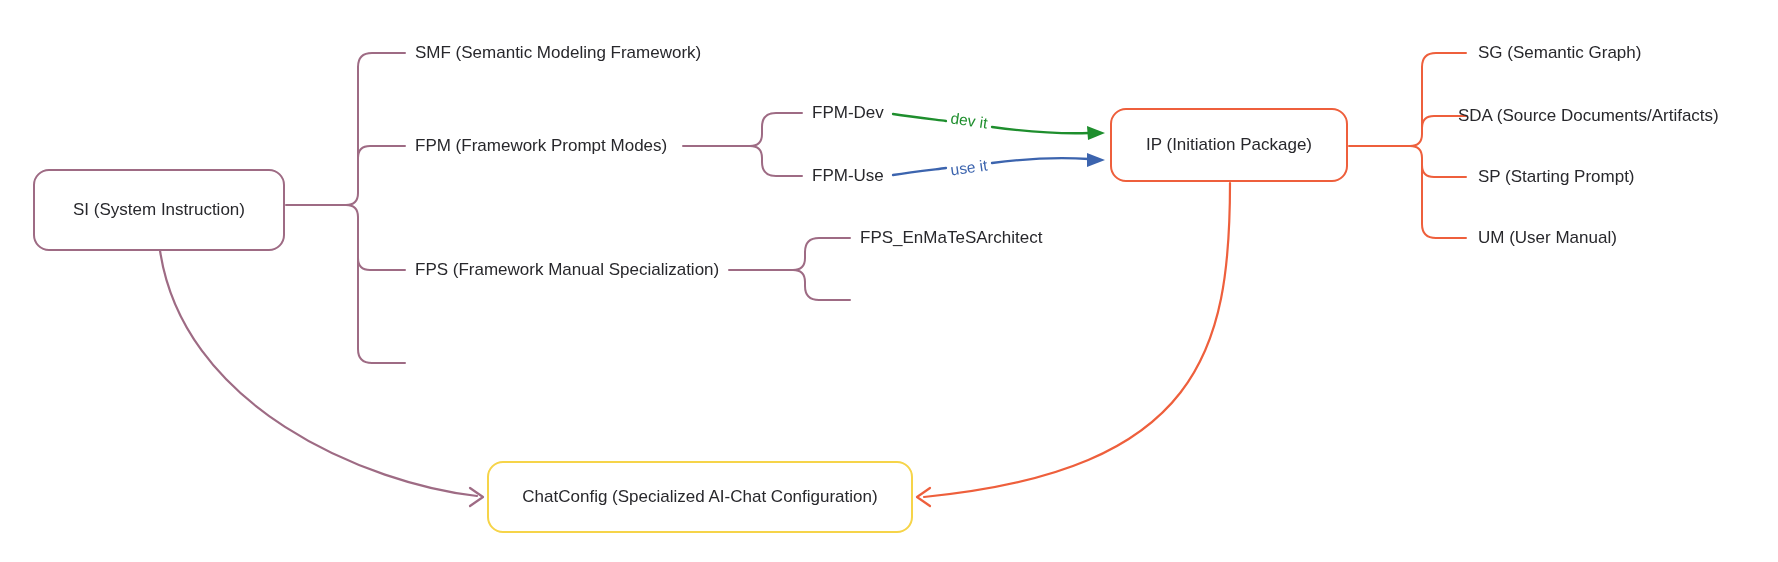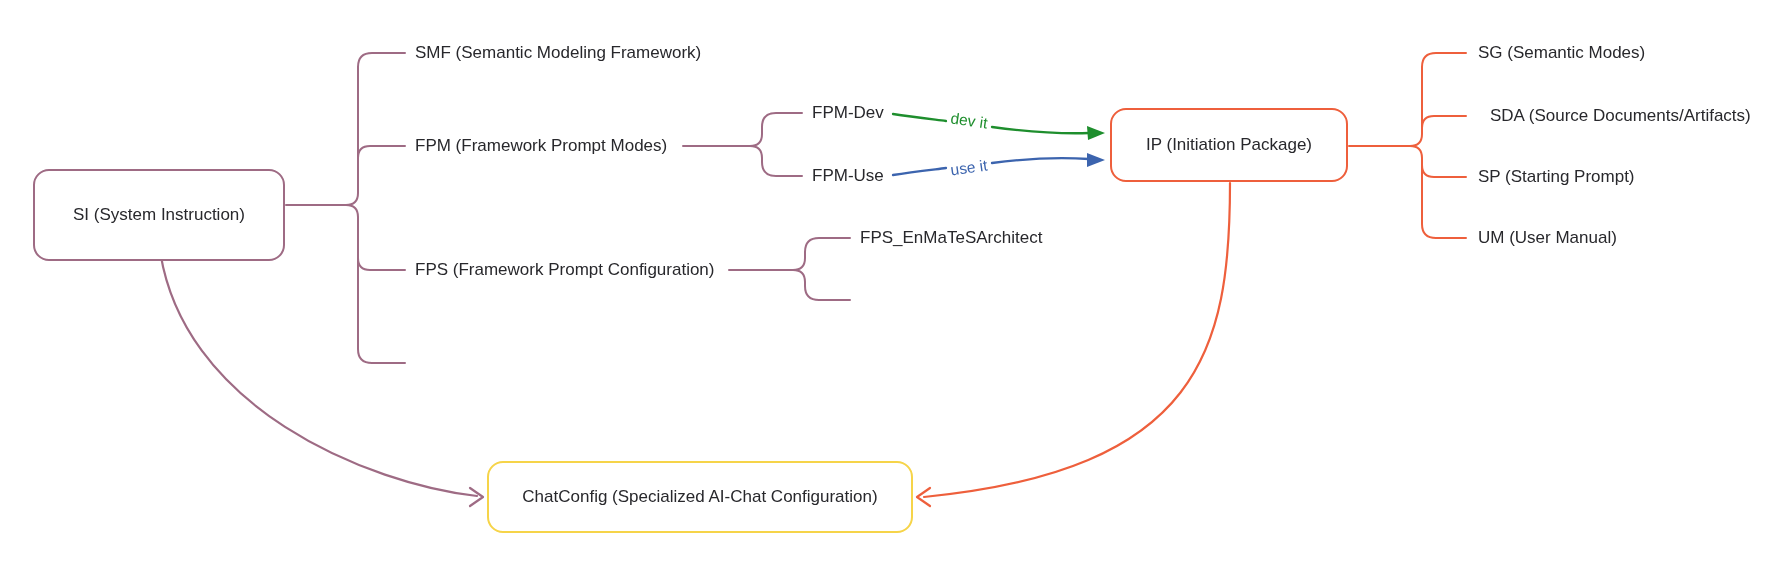--- a/index.html
+++ b/index.html
@@ -17,21 +17,21 @@
     display:flex;align-items:center;justify-content:center;
     background:#ffffff;
     border-radius:16px;
     font-size:17px;
     color:#28282c;
     text-align:right;
     white-space:nowrap;
     box-sizing:border-box;
     z-index:2;
   }
-  .node-si{left:33px;top:169px;width:252px;height:92px;border:2px solid #9e6b84;}
+  .node-si{left:33px;top:169px;width:252px;height:82px;border:2px solid #9e6b84;}
   .node-ip{left:1110px;top:108px;width:238px;height:74px;border:2.5px solid #ee5f3c;}
   .node-chatconfig{left:487px;top:461px;width:426px;height:72px;border:2.5px solid #f6d449;}
   .lbl{
     position:absolute;
     transform:translateY(-50%);
     white-space:nowrap;
     font-size:17px;
     color:#28282c;
     z-index:2;
   }
@@ -101,28 +101,28 @@
   <div class="node node-ip">
     <span>IP (Initiation Package)</span>
   </div>
 
   <div class="node node-chatconfig">
     <span>ChatConfig (Specialized AI-Chat Configuration)</span>
   </div>
 
   <div class="lbl" style="left:415px;top:53px">SMF (Semantic Modeling Framework)</div>
   <div class="lbl" style="left:415px;top:146px">FPM (Framework Prompt Modes)</div>
-  <div class="lbl" style="left:415px;top:270px">FPS (Framework Prompt Configuration)</div>
+  <div class="lbl" style="left:415px;top:270px">FPS (Framework Manual Specialization)</div>
 
   <div class="lbl" style="left:812px;top:113px">FPM-Dev</div>
   <div class="lbl" style="left:812px;top:176px">FPM-Use</div>
 
   <div class="lbl" style="left:860px;top:238px">FPS_EnMaTeSArchitect</div>
 
-  <div class="lbl" style="left:1478px;top:53px">SG (Semantic Modes)</div>
-  <div class="lbl" style="left:1490px;top:116px">SDA (Source Documents/Artifacts)</div>
+  <div class="lbl" style="left:1478px;top:53px">SG (Semantic Graph)</div>
+  <div class="lbl" style="left:1458px;top:116px">SDA (Source Documents/Artifacts)</div>
   <div class="lbl" style="left:1478px;top:177px">SP (Starting Prompt)</div>
   <div class="lbl" style="left:1478px;top:238px">UM (User Manual)</div>
 
   <div class="edge-lbl edge-lbl-dev">dev it</div>
   <div class="edge-lbl edge-lbl-use">use it</div>
 
 </div>
 
 </body></html>

